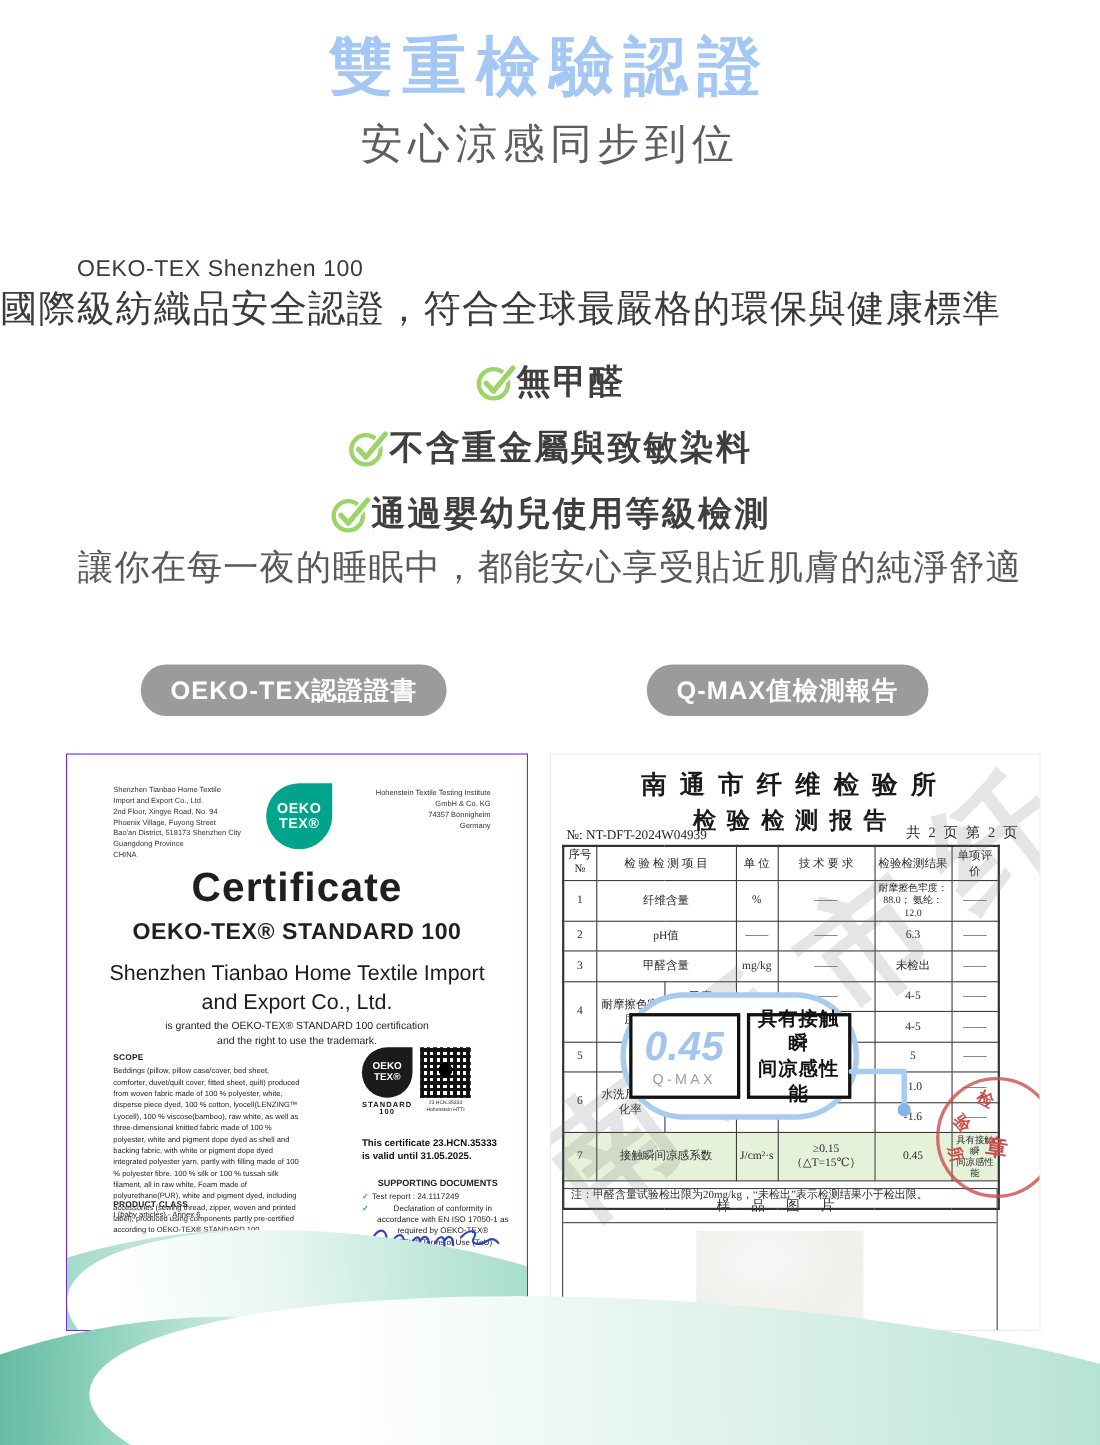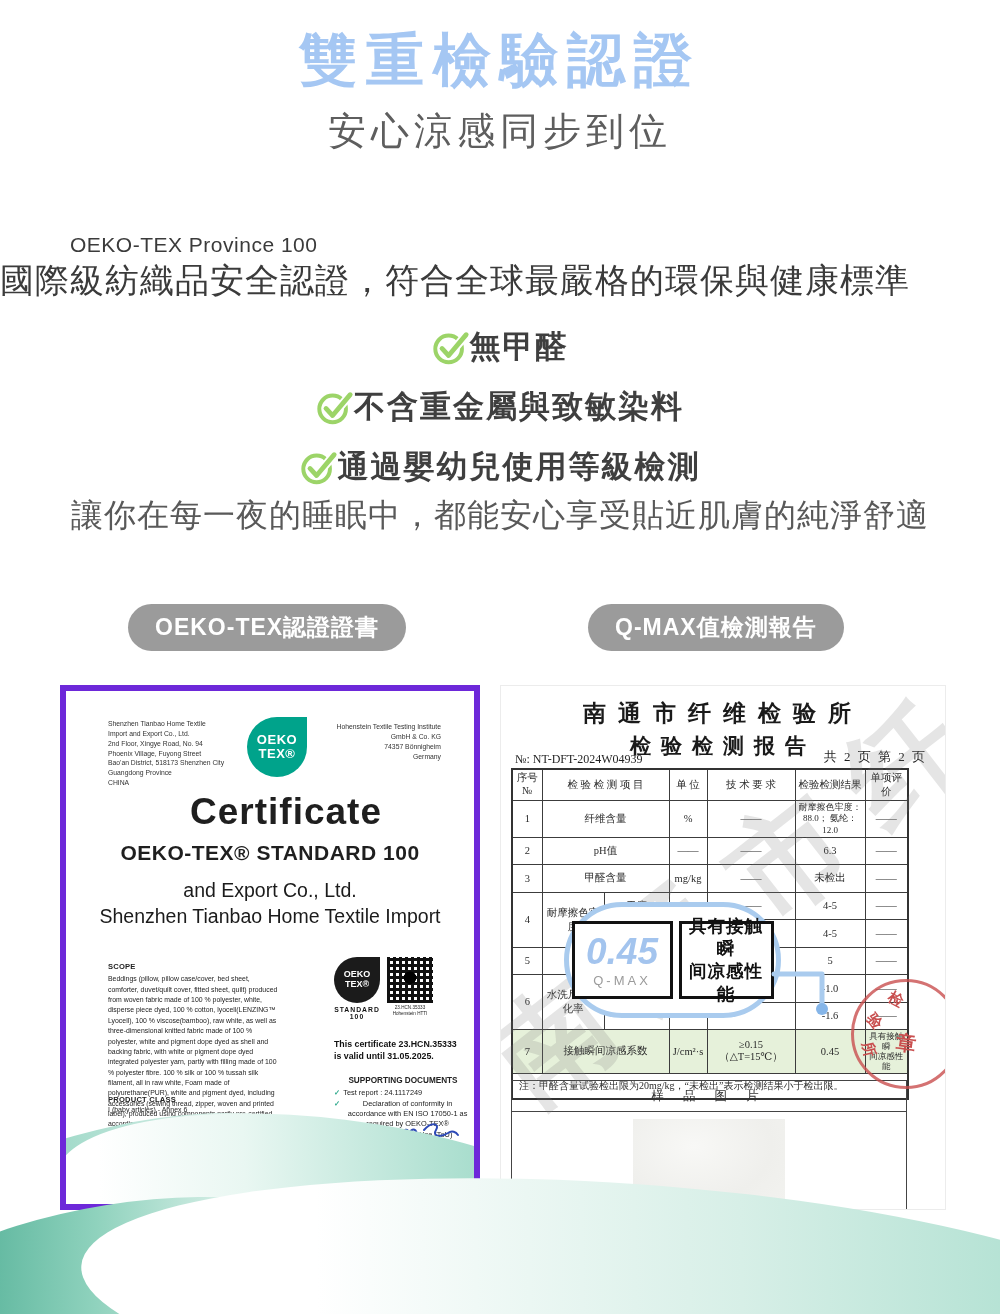--- a/index.html
+++ b/index.html
@@ -26,29 +26,29 @@
   
   .pill{position:absolute;top:604px;height:47px;line-height:47px;border-radius:24px;
     background:#9B9B9B;color:#fff;font-size:23px;font-weight:700;padding:0 27px;letter-spacing:1px;}
   .pill.left{left:128px;} .pill.right{left:588px;}
 
   
   .docs{position:absolute;top:685px;left:0;width:1000px;height:525px;}
 
   
   .cert{position:absolute;left:60px;top:0;width:420px;height:525px;background:#fff;
-    border:6px solid #6d28d9;overflow:hidden;box-sizing:border-box;color:#222;}
+    border:1px solid #6d28d9;overflow:hidden;box-sizing:border-box;color:#222;}
   .cert-addr{position:absolute;left:42px;top:28px;font-size:6.8px;line-height:1.45;color:#333;}
   .cert-addr span{display:block;}
   .cert-inst{position:absolute;right:33px;top:31px;font-size:6.8px;line-height:1.45;color:#333;text-align:right;}
   .cert-inst span{display:block;}
   .oeko-drop{position:absolute;left:181px;top:26px;width:60px;height:60px;background:#00A38B;
     border-radius:50% 0 50% 50%;display:flex;flex-direction:column;align-items:center;justify-content:center;
     color:#fff;font-weight:700;font-size:13px;line-height:1.05;letter-spacing:.5px;}
-  .cert-title{position:absolute;top:100px;left:16px;width:100%;text-align:center;
+  .cert-title{position:absolute;top:100px;left:0;width:100%;text-align:center;
     font-size:37px;font-weight:700;color:#1f1f1f;letter-spacing:1px;}
   .cert-standard{position:absolute;top:150px;left:0;width:100%;text-align:center;
     font-size:21px;font-weight:700;color:#1f1f1f;letter-spacing:.5px;}
   .cert-company{position:absolute;top:186px;left:0;width:100%;text-align:center;
     font-size:19.5px;font-weight:500;color:#1b1b1b;line-height:1.35;}
   .cert-company span{display:block;}
   .cert-granted{position:absolute;top:240px;left:0;width:100%;text-align:center;
     font-size:9.5px;color:#222;line-height:1.45;}
   .cert-granted span{display:block;}
   .cert-scope{position:absolute;left:42px;top:270px;width:170px;font-size:6.9px;line-height:1.5;color:#222;}
@@ -138,21 +138,21 @@
     background:linear-gradient(265deg,#9fdac8 0%,#d7efe7 40%,#ffffff 78%);transform:rotate(4deg);}
 </style>
 </head>
 <body>
 
 <div class="page">
 
   <div class="hero-title">雙重檢驗認證</div>
   <div class="hero-sub">安心涼感同步到位</div>
 
-  <div class="standard-label">OEKO-TEX Province 100</div>
+  <div class="standard-label">OEKO-TEX Shenzhen 100</div>
   <div class="lead">國際級紡織品安全認證，符合全球最嚴格的環保與健康標準</div>
 
   <div class="features">
     <div class="feature-row">
       <svg width="38" height="38" viewBox="0 0 40 40">
         <circle cx="17.5" cy="22" r="14" fill="none" stroke="#9CD468" stroke-width="4.2"></circle>
         <path d="M10.5 21.5 L17.5 29 L36 7" fill="none" stroke="#fff" stroke-width="9" stroke-linecap="round" stroke-linejoin="round"></path>
         <path d="M10.5 21.5 L17.5 29 L36 7" fill="none" stroke="#9CD468" stroke-width="5" stroke-linecap="round" stroke-linejoin="round"></path>
       </svg>
       <span class="txt">無甲醛</span>
@@ -199,22 +199,26 @@
       <div class="cert-inst">
         <span>Hohenstein Textile Testing Institute</span>
         <span>GmbH &amp; Co. KG</span>
         <span>74357 Bönnigheim</span>
         <span>Germany</span>
       </div>
 
       <div class="cert-title">Certificate</div>
       <div class="cert-standard">OEKO-TEX® STANDARD 100</div>
       <div class="cert-company">
+        <span>Shenzhen Tianbao Home Textile Import</span>
         <span>and Export Co., Ltd.</span>
-        <span>Shenzhen Tianbao Home Textile Import</span>
+      </div>
+      <div class="cert-granted">
+        <span>is granted the OEKO-TEX® STANDARD 100 certification</span>
+        <span>and the right to use the trademark.</span>
       </div>
 
       <div class="cert-scope">
         <div class="hd">SCOPE</div>
         <div>Beddings (pillow, pillow case/cover, bed sheet, comforter, duvet/quilt cover, fitted sheet, quilt) produced from woven fabric made of 100 % polyester, white, disperse piece dyed, 100 % cotton, lyocell(LENZING™ Lyocell), 100 % viscose(bamboo), raw white, as well as three-dimensional knitted fabric made of 100 % polyester, white and pigment dope dyed as shell and backing fabric, with white or pigment dope dyed integrated polyester yarn, partly with filling made of 100 % polyester fibre. 100 % silk or 100 % tussah silk filament, all in raw white, Foam made of polyurethane(PUR), white and pigment dyed, including accessories (sewing thread, zipper, woven and printed label); produced using components partly pre-certified according to OEKO-TEX® STANDARD 100.</div>
       </div>
 
       <div class="cert-pclass">
         <div class="hd">PRODUCT CLASS</div>
         <div>I (baby articles) - Annex 6</div>

